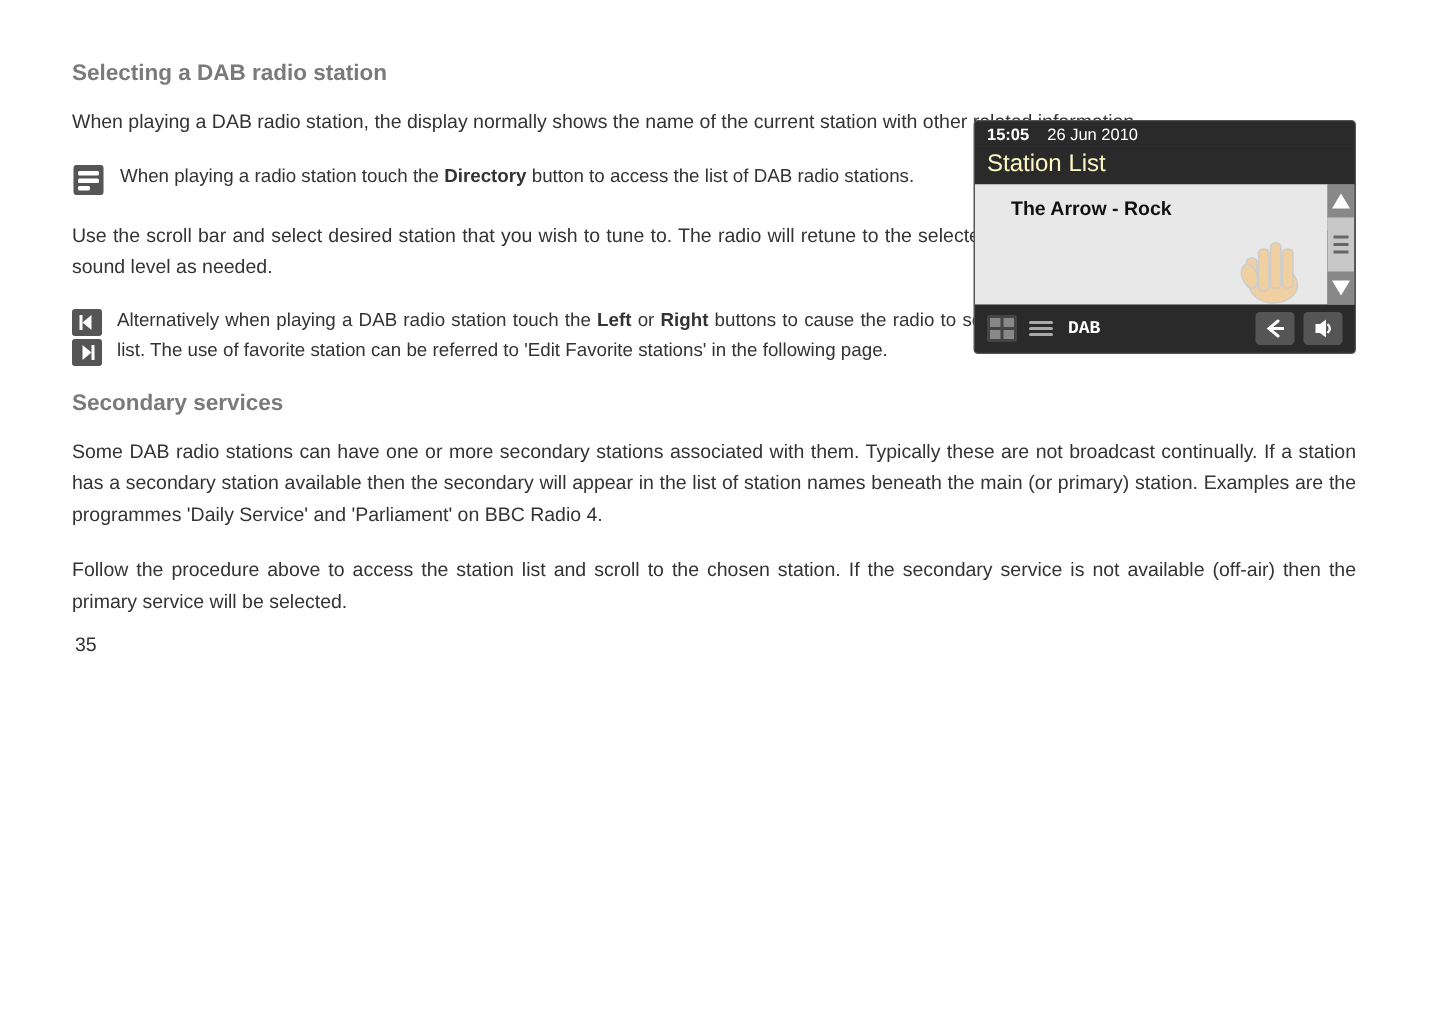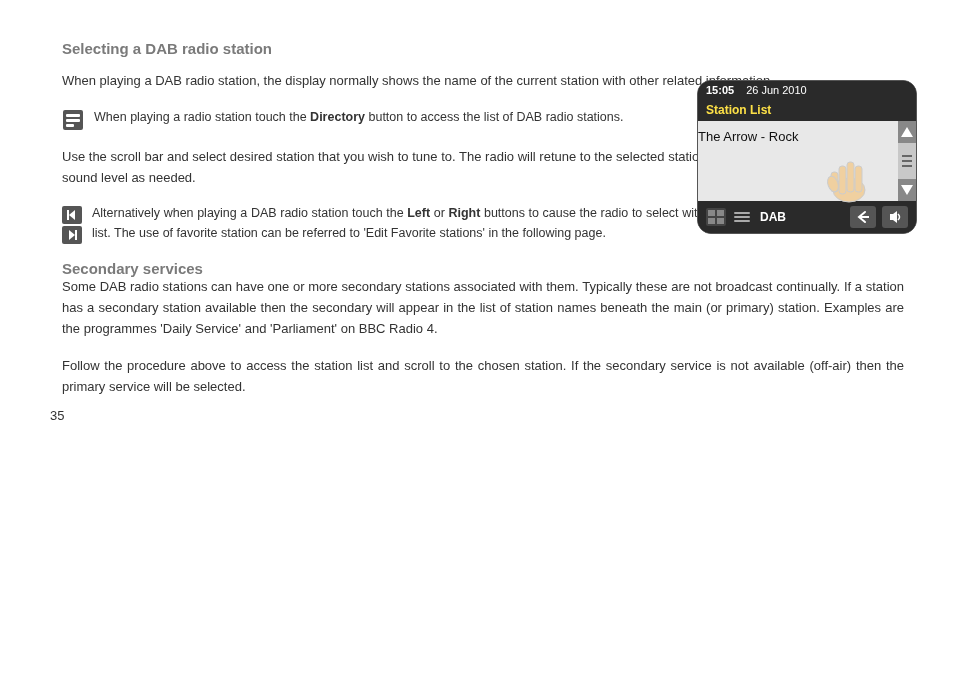--- a/index.html
+++ b/index.html
@@ -8,21 +8,21 @@
       height: 673px;
       background: #ffffff;
       font-family: Arial, Helvetica, sans-serif;
       font-size: 14px;
       color: #333;
       position: relative;
       overflow: hidden;
     }
 
     .page {
-      padding: 40px 50px 30px 62px;
+      padding: 40px 50px 30px 48px;
       position: relative;
     }
 
     
     .section-heading {
       color: #7a7a7a;
       font-size: 15px;
       font-weight: bold;
       margin-bottom: 14px;
     }
@@ -74,41 +74,42 @@
     .nav-icon {
       width: 20px;
       height: 18px;
     }
 
     
     .secondary-heading {
       color: #7a7a7a;
       font-size: 15px;
       font-weight: bold;
+      margin-bottom: 14px;
       margin-top: 10px;
     }
 
     
     .page-number {
       position: absolute;
       bottom: 20px;
       left: 50px;
       font-size: 13px;
       color: #333;
     }
 
     
     .radio-panel {
       position: absolute;
       top: 80px;
-      right: 37px;
-      width: 220px;
+      right: 50px;
+      width: 255px;
       background: #1a1a1a;
       border: 1px solid #555;
-      border-radius: 14px;
+      border-radius: 3px;
       overflow: hidden;
     }
 
     
     .radio-status-bar {
       background: #2a2a2a;
       padding: 3px 8px;
       display: flex;
       align-items: center;
       gap: 12px;
@@ -125,43 +126,43 @@
       font-size: 11px;
     }
 
     
     .station-list-header {
       background: #2a2a2a;
       padding: 2px 8px 4px 8px;
     }
 
     .station-list-label {
-      color: #fde047;
-      font-size: 12px;
-      font-weight: bold;
+      color: #fef9c3;
+      font-size: 16px;
+      font-weight: normal;
     }
 
     
     .station-list-area {
       display: flex;
       position: relative;
     }
 
     .station-list-items {
       flex: 1;
       background: #e8e8e8;
     }
 
     .station-item {
-      padding: 8px 0;
+      padding: 8px 24px;
       font-size: 13px;
       color: #111;
       border-bottom: 1px solid #ccc;
       background: #e8e8e8;
-      font-weight: 400;
+      font-weight: 700;
     }
 
     .station-item:last-child {
       border-bottom: none;
     }
 
     
     .scrollbar-area {
       width: 18px;
       background: #c8c8c8;
@@ -207,20 +208,21 @@
       align-items: center;
       gap: 6px;
     }
 
     .toolbar-dab-label {
       color: #ffffff;
       font-size: 12px;
       font-weight: bold;
       margin-left: 2px;
       flex: 1;
+      font-family: Liberation Mono, monospace;
     }
 
     .toolbar-btn {
       width: 26px;
       height: 22px;
       background: #555;
       border-radius: 3px;
       display: flex;
       align-items: center;
       justify-content: center;

